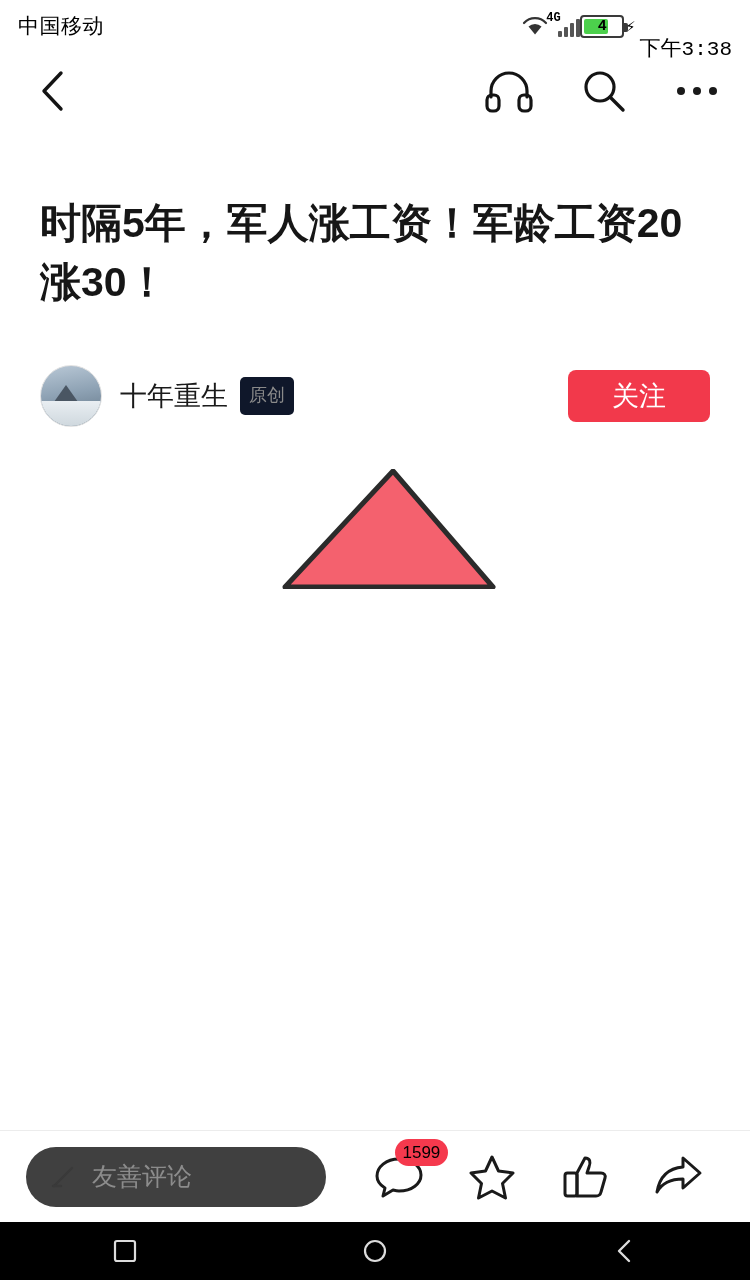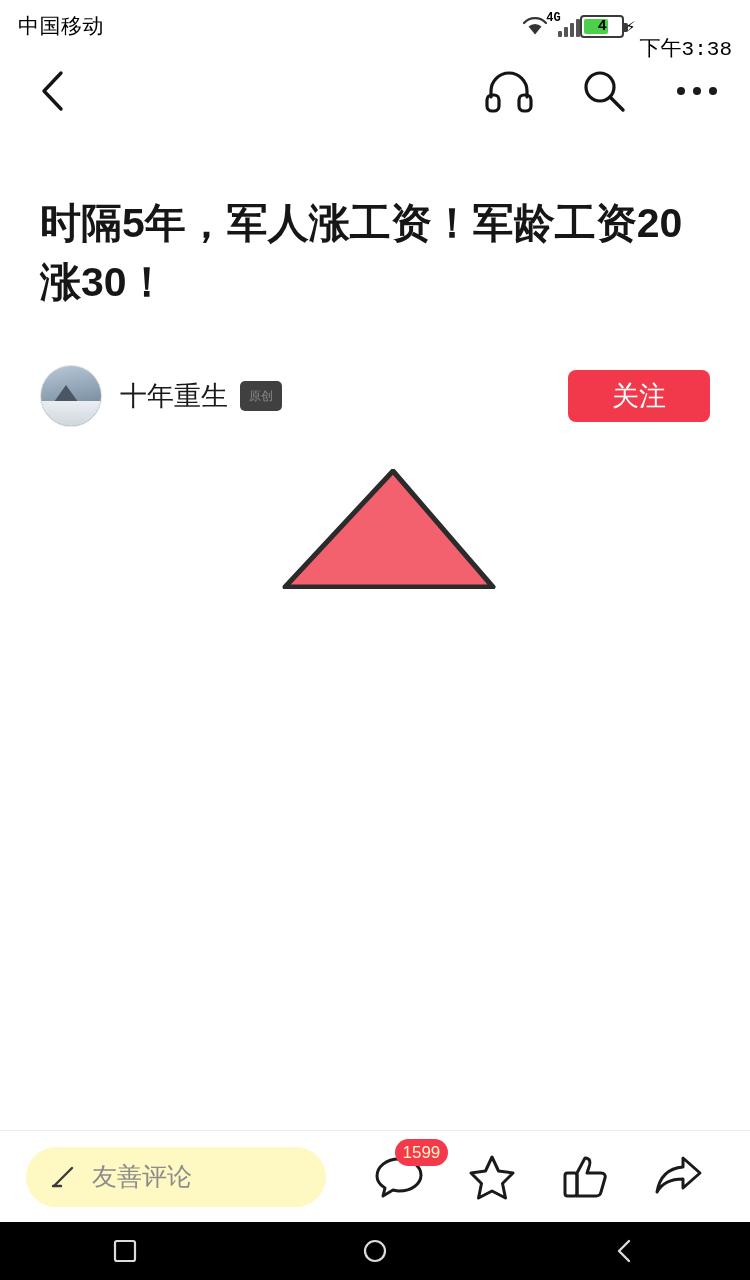--- a/index.html
+++ b/index.html
@@ -147,23 +147,23 @@
     border-right: 17px solid transparent;
     border-bottom: 24px solid #4a5663;
   }
   .author-meta { margin-left: 18px; flex: 1; }
   .author-name-line { display: flex; align-items: center; gap: 12px; }
   .author-name {
     font-size: 27px;
     color: #1a1a1a;
   }
   .tag-original {
-    font-size: 12px;
+    font-size: 18px;
     color: #8a8a8a;
-    background: #404040;
+    background: #0f172a;
     border-radius: 5px;
     padding: 8px 9px;
     line-height: 1.2;
   }
   .author-sub {
     margin-top: 10px;
     font-size: 21px;
     color: #9a9a9a;
   }
   .follow-btn {
@@ -197,21 +197,21 @@
     background: #ffffff;
     border-top: 1px solid #ececec;
     display: flex;
     align-items: center;
     padding: 0 26px;
     gap: 26px;
   }
   .comment-box {
     flex: 1;
     height: 60px;
-    background: #fef9c3;
+    background: #404040;
     border-radius: 30px;
     display: flex;
     align-items: center;
     padding: 0 24px;
     gap: 16px;
     max-width: 300px;
   }
   .comment-box .placeholder {
     font-size: 25px;
     color: #8c8c8c;
@@ -224,21 +224,21 @@
   }
   .bb-icon {
     position: relative;
     width: 56px; height: 56px;
     display: flex; align-items: center; justify-content: center;
   }
   .badge {
     position: absolute;
     top: -10px; left: 24px;
     background: #f5394d;
-    color: #fef9c3;
+    color: #000000;
     font-size: 17px;
     line-height: 1;
     padding: 5px 8px;
     border-radius: 14px;
     min-width: 34px;
     text-align: center;
   }
 
   
   .androidnav {

